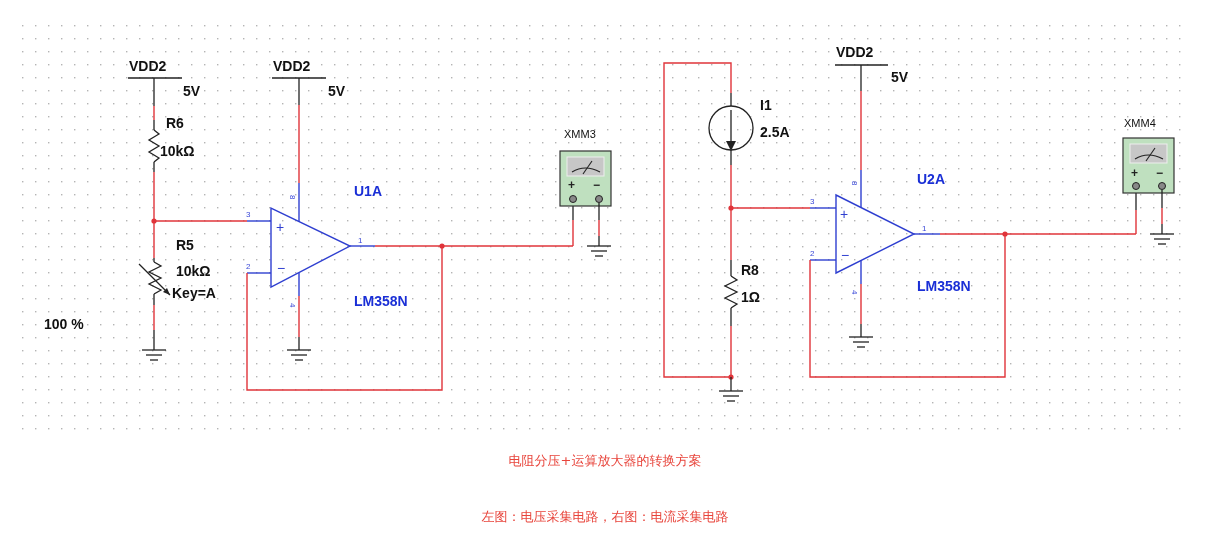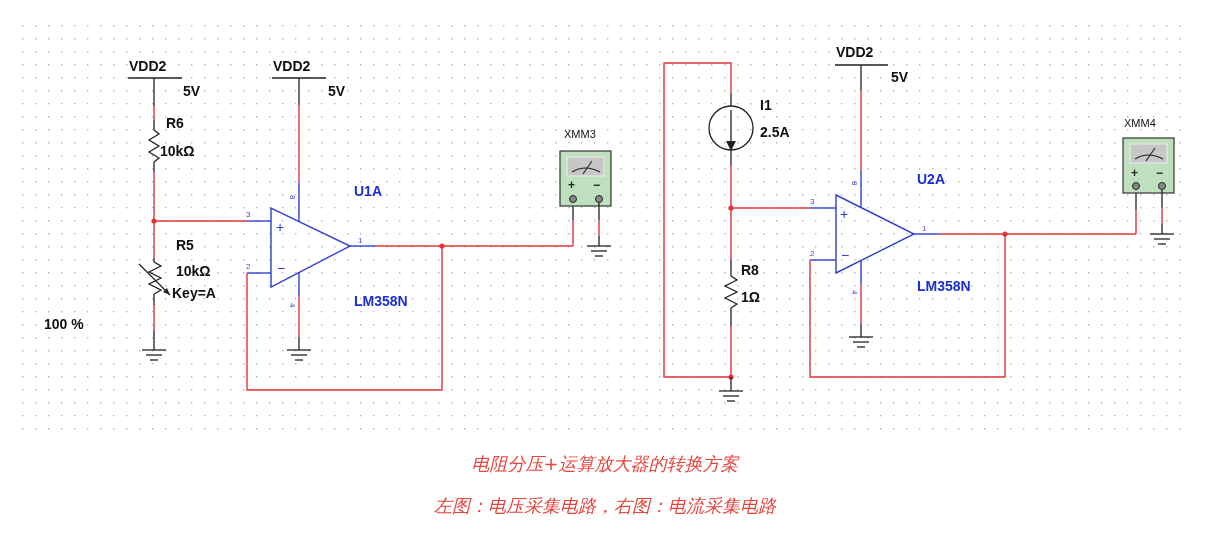--- a/index.html
+++ b/index.html
@@ -5,23 +5,23 @@
   html, body { margin: 0; padding: 0; background: #ffffff; }
   body { width: 1210px; height: 535px; position: relative; overflow: hidden; font-family: "Liberation Sans", sans-serif; }
   #schematic { position: absolute; left: 0; top: 0; width: 1210px; height: 440px; }
   .lbl { font-family: "Liberation Sans", sans-serif; font-weight: bold; fill: #111; font-size: 14px; }
   .lbl-blue { font-family: "Liberation Sans", sans-serif; font-weight: bold; fill: #1a2fd6; font-size: 14px; }
   .pin { font-family: "Liberation Sans", sans-serif; fill: #3a48d8; font-size: 8px; }
   .meter-lbl { font-family: "Liberation Sans", sans-serif; fill: #111; font-size: 11px; }
   .w-red { stroke: #e0343a; stroke-width: 1.4; fill: none; }
   .w-blue { stroke: #2f3fd0; stroke-width: 1.4; fill: none; }
   .w-blk { stroke: #222; stroke-width: 1.3; fill: none; }
-  .caption { position: absolute; left: 0; width: 1210px; text-align: center; color: #e8453c; font-style: italic; font-size: 18px; font-family: "DejaVu Sans", sans-serif; }
+  .caption { position: absolute; left: 0; width: 1210px; text-align: center; color: #e8453c; font-size: 13px; font-family: "DejaVu Sans", sans-serif; }
   #cap1 { top: 452px; }
-  #cap2 { top: 494px; }
+  #cap2 { top: 508px; }
 </style>
 </head>
 <body>
 
 <svg id="schematic" viewBox="0 0 1210 440" xmlns="http://www.w3.org/2000/svg">
   <g id="grid">
       <rect x="22" y="25" width="1.4" height="1.4" fill="#b4b4b4"></rect>
       <rect x="35" y="25" width="1.4" height="1.4" fill="#b4b4b4"></rect>
       <rect x="48" y="25" width="1.4" height="1.4" fill="#b4b4b4"></rect>
       <rect x="61" y="25" width="1.4" height="1.4" fill="#b4b4b4"></rect>

